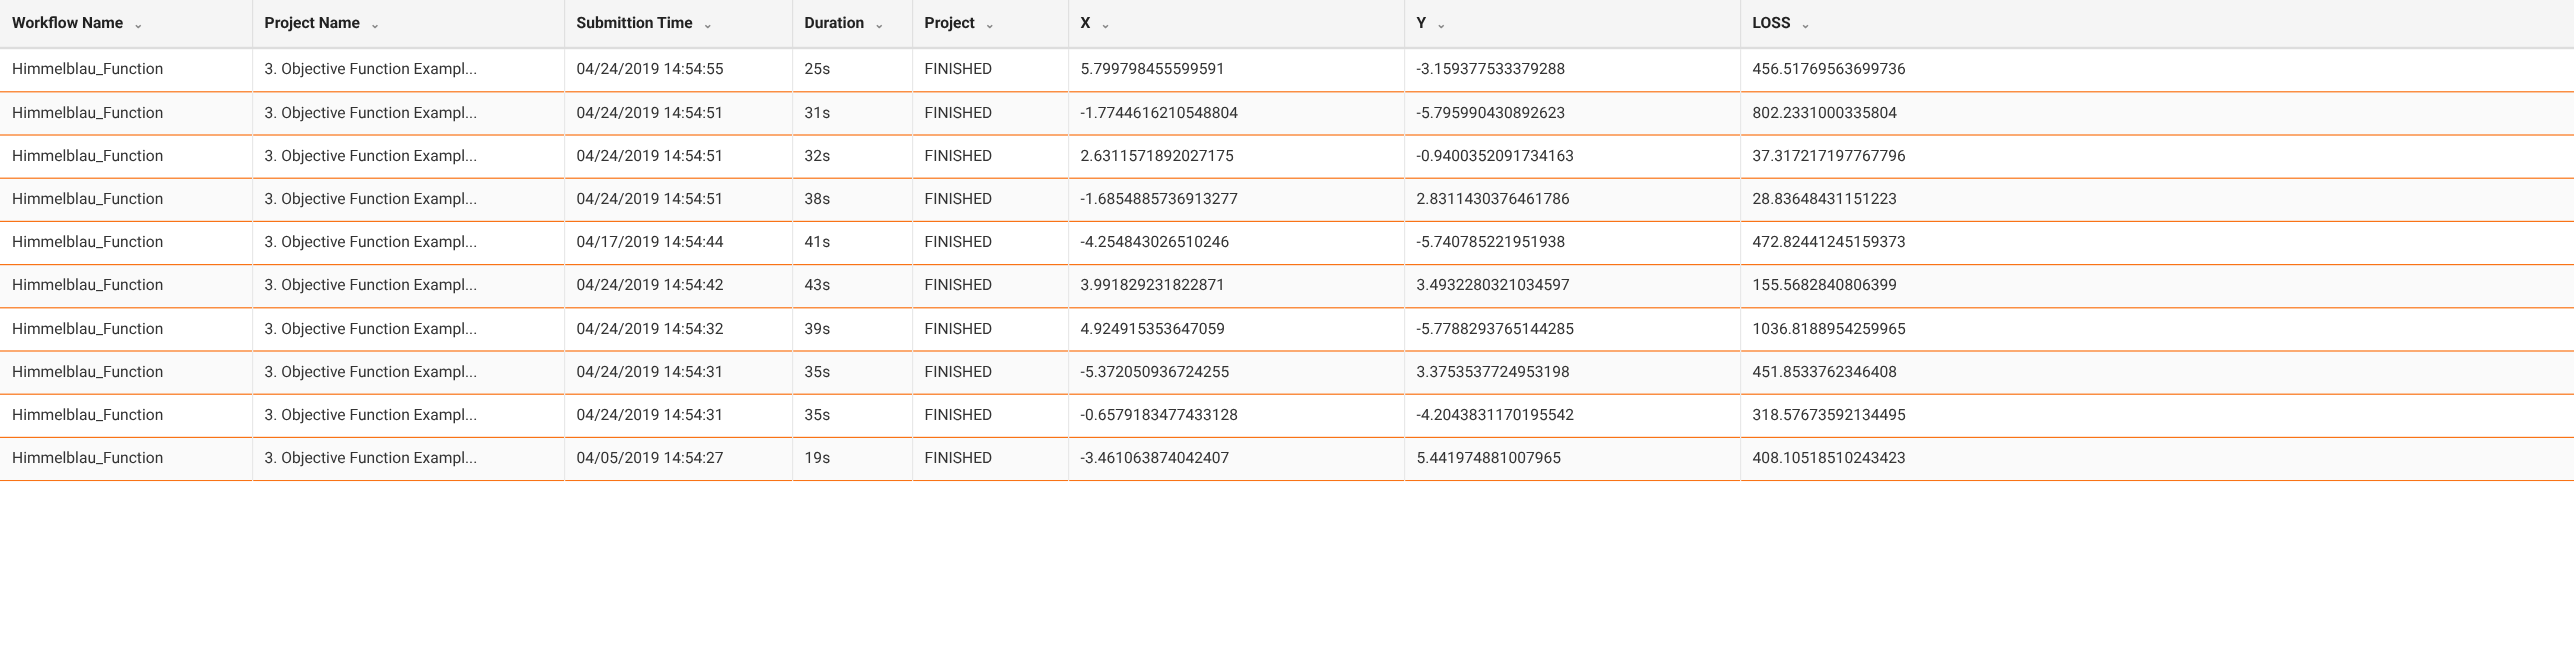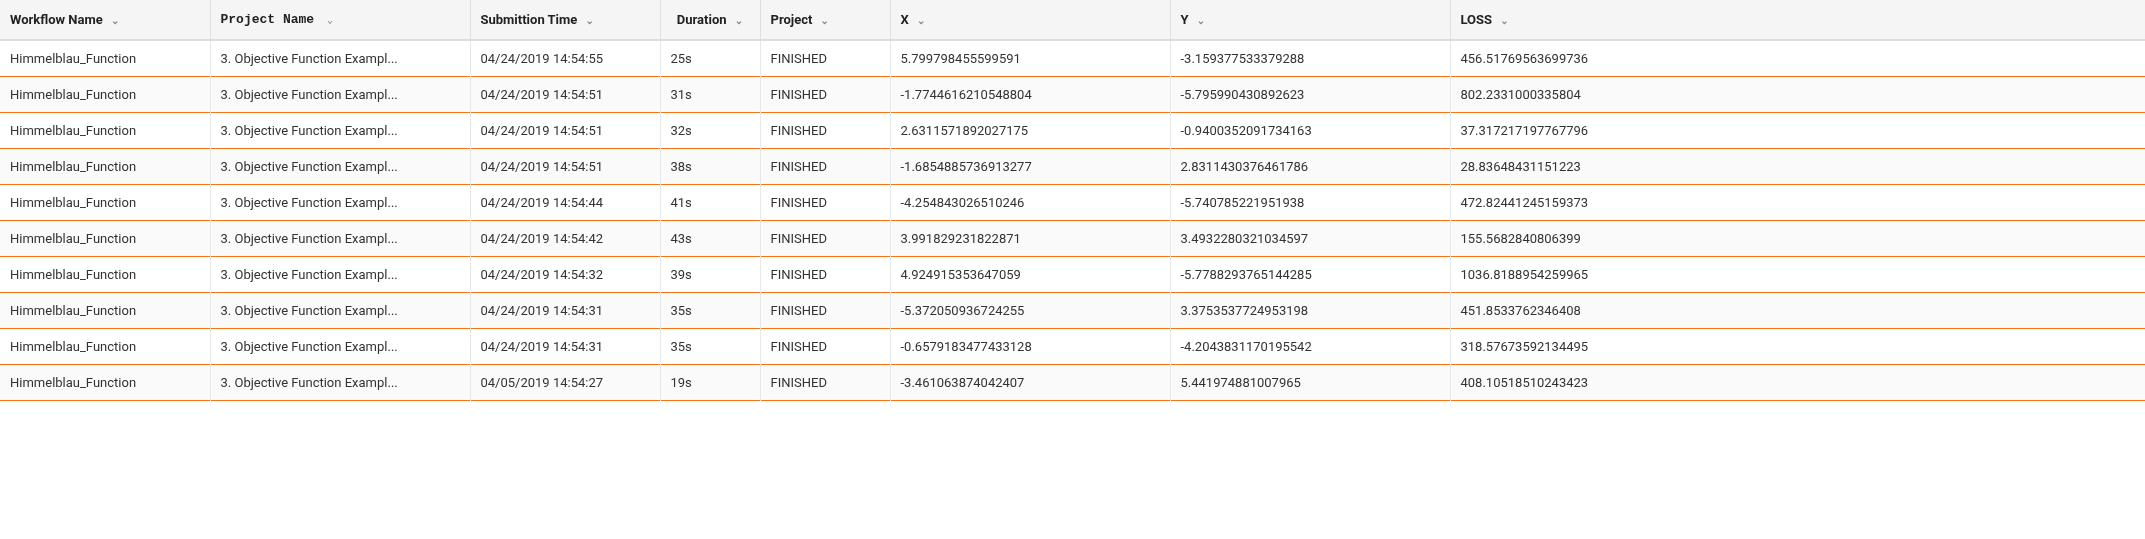--- a/index.html
+++ b/index.html
@@ -64,23 +64,23 @@
       text-overflow: ellipsis;
       color: #333;
       font-size: 13px;
     }
     tbody td:last-child {
       border-right: none;
       margin-top: 28px;
     }
     
     .col-workflow { width: 210px; }
-    .col-project  { width: 260px; font-family: Liberation Mono, monospace; }
+    .col-project  { width: 260px; }
     .col-submit   { width: 190px; }
-    .col-duration { width: 100px; text-align: center; }
+    .col-duration { width: 100px; }
     .col-status   { width: 130px; }
     .col-x        { width: 280px; }
     .col-y        { width: 280px; }
     .col-loss     { width: auto; margin-top: 37px; }
   </style>
 </head>
 <body>
 
 <div class="table-container">
   <table>
@@ -157,21 +157,21 @@
           <td>04/24/2019 14:54:51</td>
           <td>38s</td>
           <td>FINISHED</td>
           <td>-1.6854885736913277</td>
           <td>2.8311430376461786</td>
           <td>28.83648431151223</td>
         </tr>
         <tr>
           <td>Himmelblau_Function</td>
           <td>3. Objective Function Exampl...</td>
-          <td>04/24/2019 14:54:44</td>
+          <td>04/17/2019 14:54:44</td>
           <td>41s</td>
           <td>FINISHED</td>
           <td>-4.254843026510246</td>
           <td>-5.740785221951938</td>
           <td>472.82441245159373</td>
         </tr>
         <tr>
           <td>Himmelblau_Function</td>
           <td>3. Objective Function Exampl...</td>
           <td>04/24/2019 14:54:42</td>

